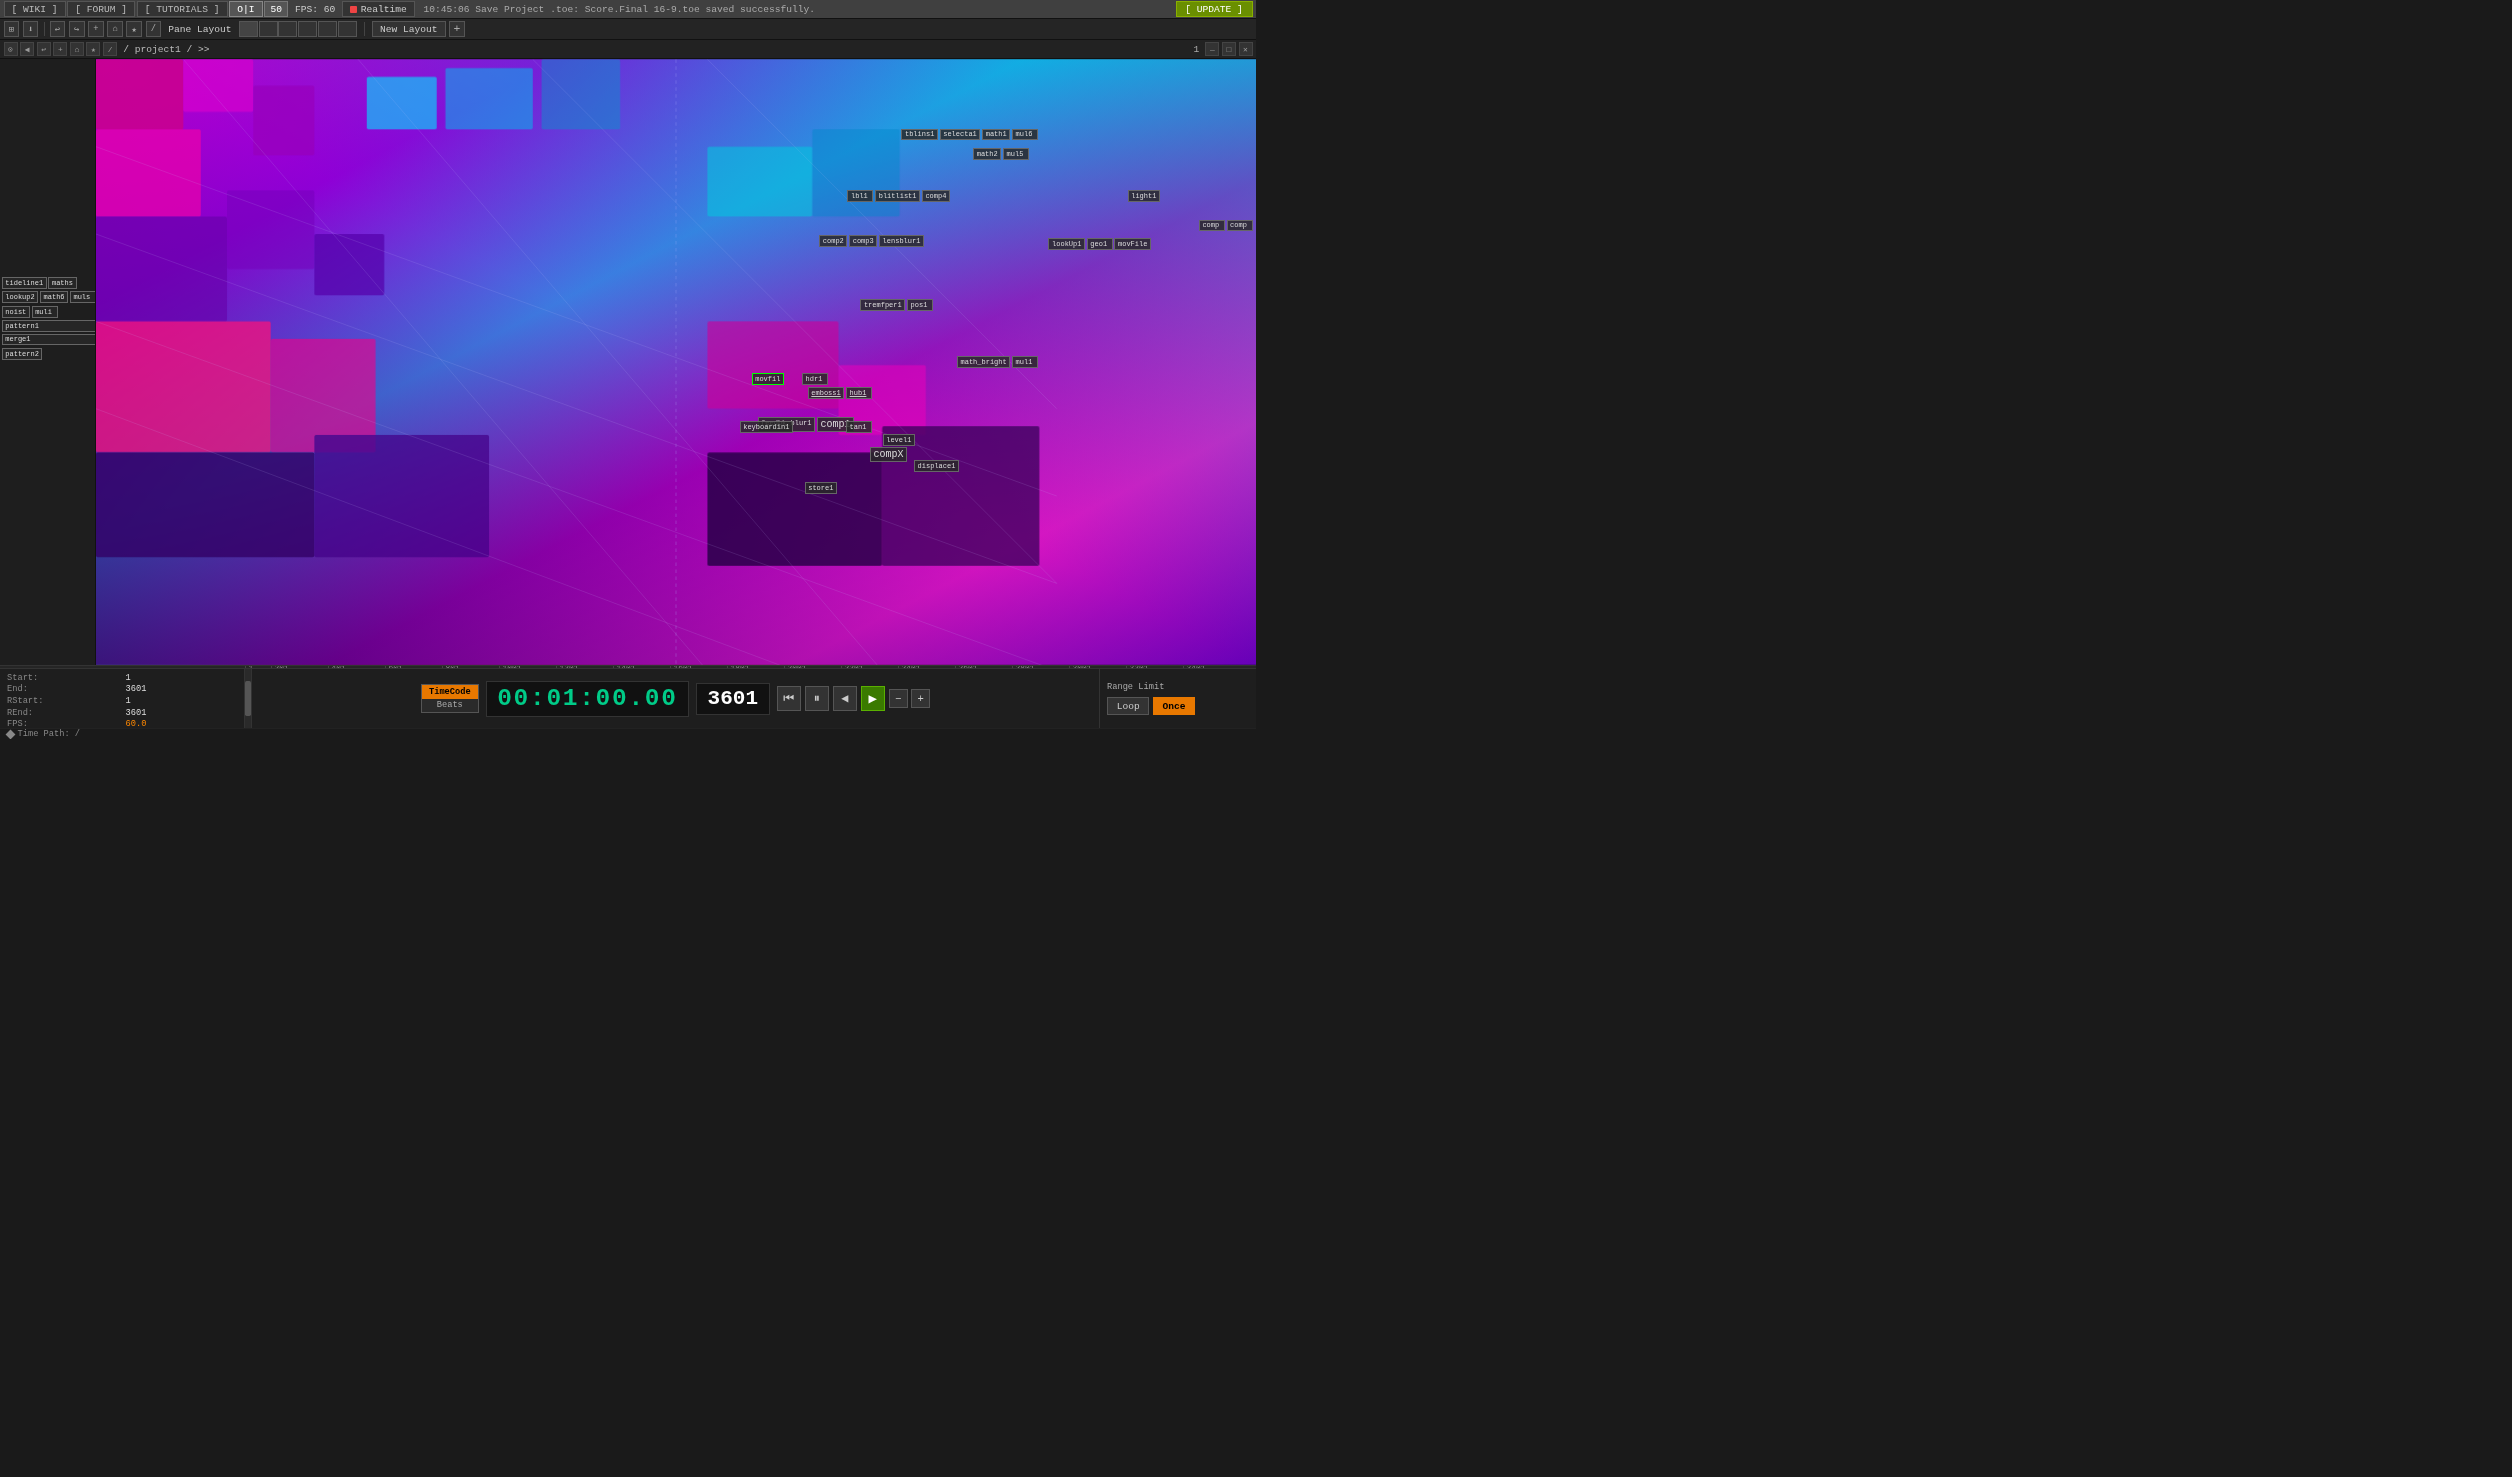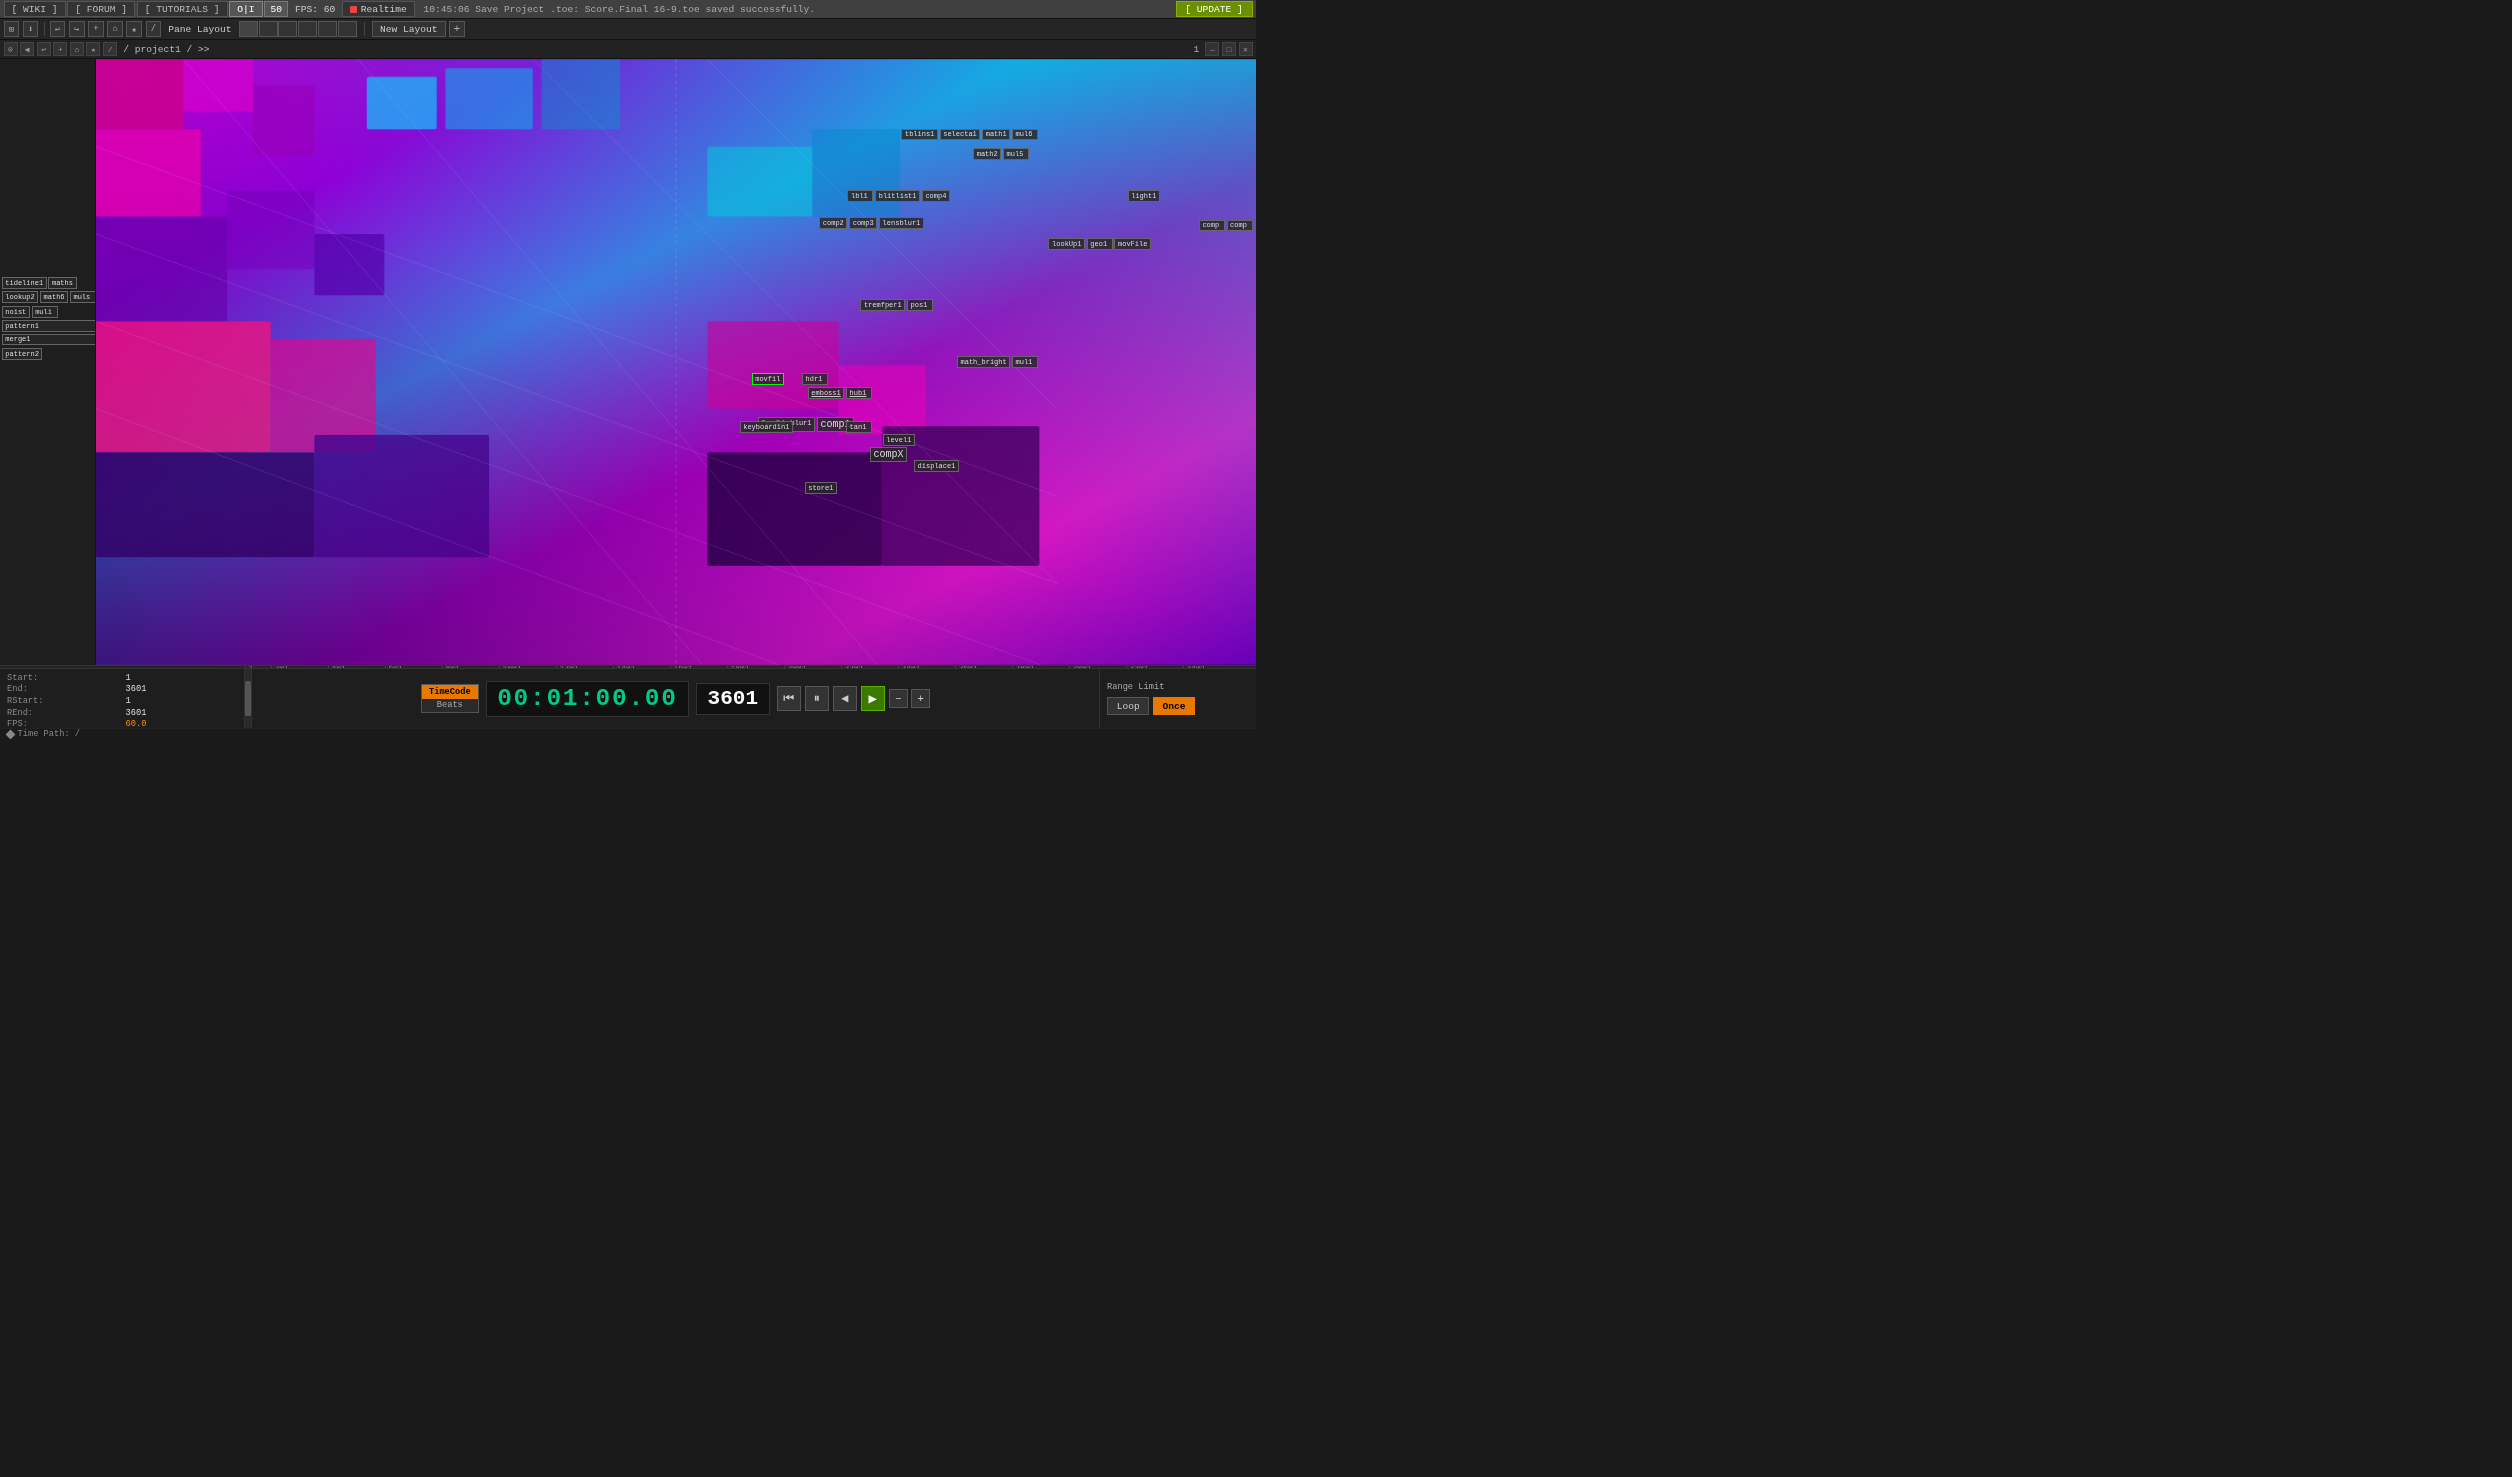--- a/index.html
+++ b/index.html
@@ -555,21 +555,21 @@
       <div style="position:absolute;top:79px;right:96px;display:flex;gap:1.7px;">
         <div class="node-box" style="font-size:7px;">light1</div>
       </div>
 
       <div style="position:absolute;top:127px;right:105px;display:flex;gap:1.7px;">
         <div class="node-box" style="font-size:7px;">lookUp1</div>
         <div class="node-box" style="font-size:7px;">geo1</div>
         <div class="node-box" style="font-size:7px;">movFile</div>
       </div>
 
-      <div style="position:absolute;top:106px;right:332px;display:flex;gap:1.7px;">
+      <div style="position:absolute;top:124px;right:332px;display:flex;gap:1.7px;">
         <div class="node-box" style="font-size:7px;">comp2</div>
         <div class="node-box" style="font-size:7px;">comp3</div>
         <div class="node-box" style="font-size:7px;">lensblur1</div>
       </div>
 
       <div style="position:absolute;top:188px;right:323px;display:flex;gap:1.7px;">
         <div class="node-box" style="font-size:7px;">tremfper1</div>
         <div class="node-box" style="font-size:7px;">pos1</div>
       </div>
 

